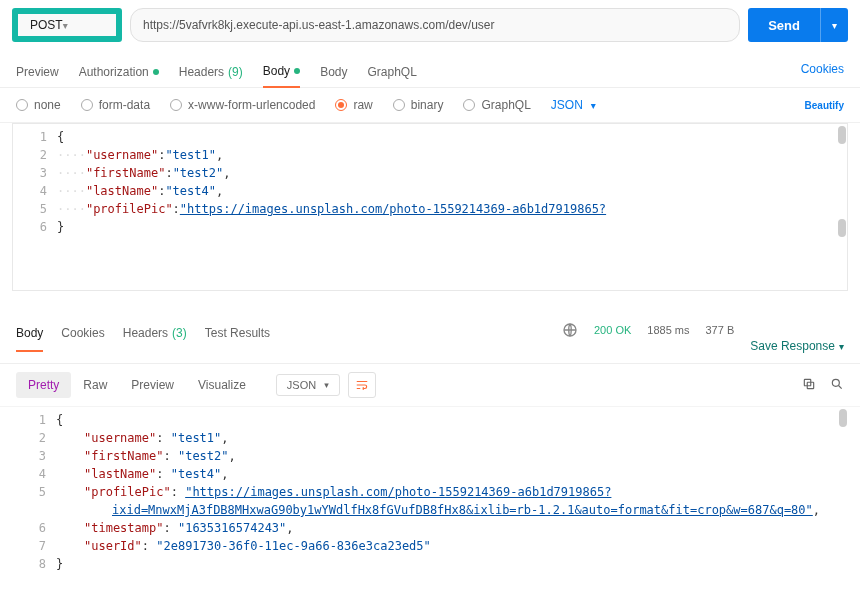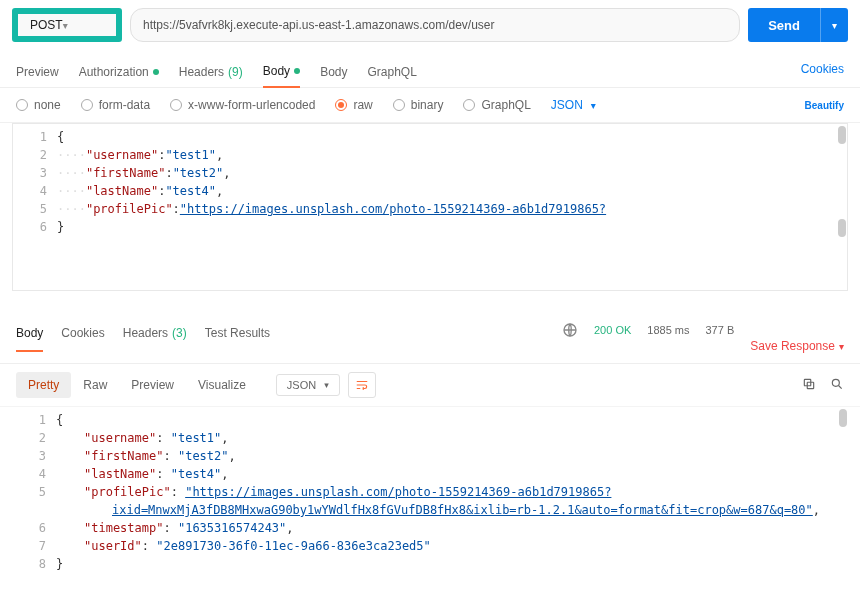--- a/index.html
+++ b/index.html
@@ -37,24 +37,24 @@
 .brace { color: #333; }
 .punc { color: #333; }
 .sep { height: 6px; }
 .resp-tabs { display: flex; align-items: center; gap: 18px; padding: 10px 16px 0 16px; border-bottom: 1px solid #eee; }
 .resp-tabs .tab { padding: 6px 0 10px 0; }
 .resp-tabs .tab.active { border-bottom: 2px solid #FF6C37; color: #212121; }
 .resp-right { margin-left: auto; display: flex; align-items: center; gap: 16px; padding-bottom: 10px; }
 .globe { width: 16px; height: 16px; color: #888; }
 .status { color: #26B47F; font-size: 11px; }
 .meta { color: #666; font-size: 11px; }
-.save-resp { color: #ef4444; cursor: pointer; font-size: 12px; display: flex; align-items: center; gap: 4px; margin-top: 32px; }
+.save-resp { color: #0f766e; cursor: pointer; font-size: 12px; display: flex; align-items: center; gap: 4px; margin-top: 32px; }
 .view-opts { display: flex; align-items: center; gap: 0; padding: 8px 16px; border-bottom: 1px solid #f4f4f4; }
 .view-btn { padding: 6px 12px; color: #666; cursor: pointer; font-size: 12px; border-radius: 3px; }
-.view-btn.active { background: #eee; color: #c2410c; }
+.view-btn.active { background: #eee; color: #a21caf; }
 .view-gap { width: 18px; }
 .json-pill { border: 1px solid #e0e0e0; border-radius: 3px; padding: 4px 10px; display: flex; align-items: center; gap: 8px; color: #666; font-size: 11px; cursor: pointer; }
 .wrap-btn { border: 1px solid #e0e0e0; border-radius: 3px; width: 28px; height: 26px; display: flex; align-items: center; justify-content: center; margin-left: 8px; cursor: pointer; color: #FF6C37; }
 .resp-icons { margin-left: auto; display: flex; gap: 14px; color: #666; }
 .resp-icons span { cursor: pointer; }
 .resp-editor { margin: 0 12px; font-family: Menlo, Consolas, monospace; font-size: 12px; height: 180px; overflow: hidden; position: relative; }
 .resp-editor .key { color: #A31515; }
 .resp-editor .str { color: #0451A5; }
 .resp-editor .url { color: #0451A5; text-decoration: underline; }
 .resp-editor .line { line-height: 18px; }

